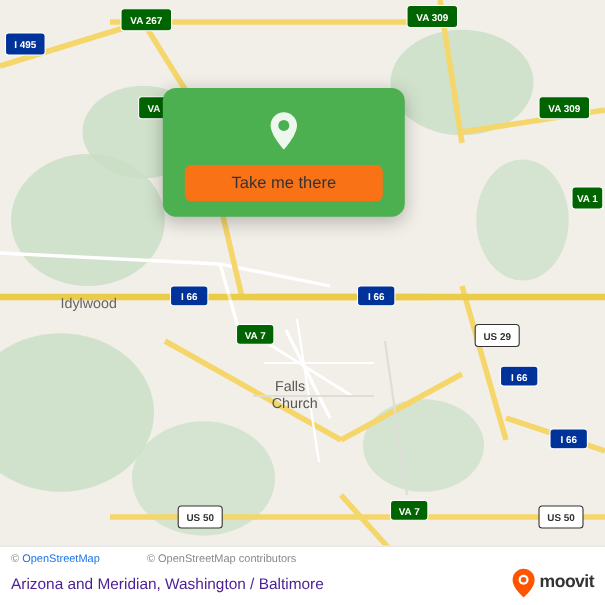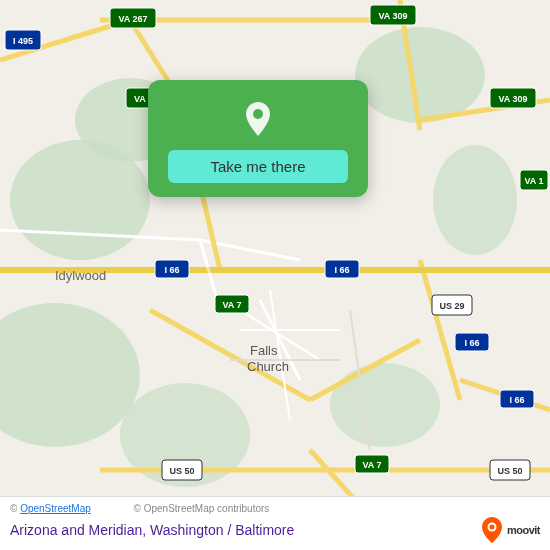--- a/index.html
+++ b/index.html
@@ -42,21 +42,21 @@
       z-index: 10;
     }
 
     .popup-pin-icon {
       width: 42px;
       height: 42px;
       margin-bottom: 10px;
     }
 
     .popup-button {
-      background: #5eead4;
+      background: #f97316;
       color: #333;
       border: none;
       border-radius: 6px;
       padding: 8px 28px;
       font-size: 15px;
       font-weight: 500;
       cursor: pointer;
       width: 100%;
       text-align: center;
     }
@@ -94,21 +94,21 @@
       font-weight: 500;
     }
 
     .moovit-logo {
       display: flex;
       align-items: center;
       gap: 4px;
     }
 
     .moovit-logo-text {
-      font-size: 11px;
+      font-size: 16px;
       font-weight: 700;
       color: #333;
       letter-spacing: -0.5px;
     }
   </style>
 </head>
 <body>
 
 <div id="map-container">
 
@@ -224,21 +224,21 @@
       <circle cx="21" cy="21" r="21" fill="none"></circle>
 
       <path d="M21 4 C14.4 4 9 9.4 9 16 C9 24.8 21 38 21 38 C21 38 33 24.8 33 16 C33 9.4 27.6 4 21 4 Z" fill="#ffffff" opacity="0.9"></path>
       <circle cx="21" cy="16" r="5" fill="#4caf50"></circle>
     </svg>
     <button class="popup-button">Take me there</button>
   </div>
 
   <div class="bottom-bar">
     <div class="bottom-attribution">
-      <span class="copy">© </span><span style="color:#1a73e8;cursor:pointer;text-decoration:underline;">OpenStreetMap</span> <span style="color:#888;padding-left:40px;">© OpenStreetMap contributors</span>
+      <span class="copy">© </span><span style="color:#1a73e8;cursor:pointer;">OpenStreetMap</span> <span style="color:#888;padding-left:40px;">© OpenStreetMap contributors</span>
     </div>
     <div class="bottom-location">
       <span class="bottom-location-text">Arizona and Meridian, Washington / Baltimore</span>
       <div class="moovit-logo">
 
         <svg width="22" height="28" viewBox="0 0 22 28" xmlns="http://www.w3.org/2000/svg">
           <path d="M11 1 C5.48 1 1 5.48 1 11 C1 19 11 27 11 27 C11 27 21 19 21 11 C21 5.48 16.52 1 11 1 Z" fill="#ff5500"></path>
           <circle cx="11" cy="11" r="4.5" fill="#ffffff"></circle>
           <circle cx="11" cy="11" r="2.5" fill="#ff5500"></circle>
         </svg>

